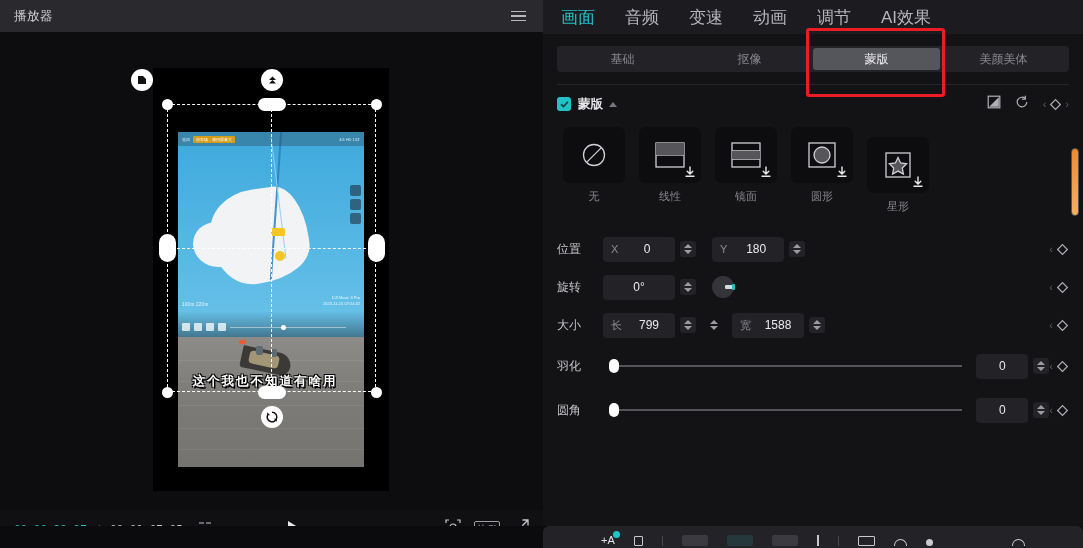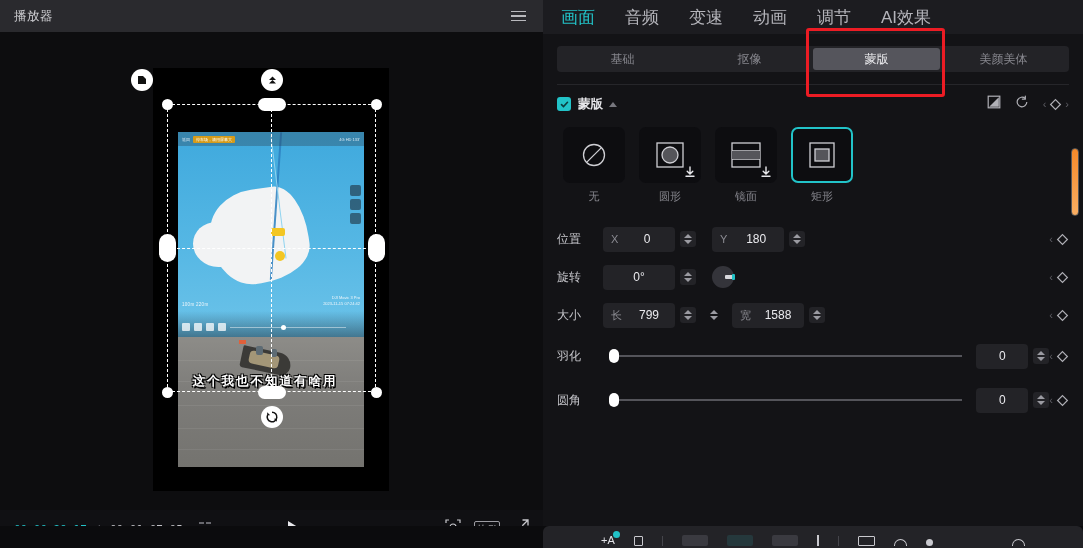--- a/index.html
+++ b/index.html
@@ -383,59 +383,75 @@
       <div class="shape">
         <div class="shape-box">
           <svg width="30" height="30" viewBox="0 0 30 30" fill="none" stroke="#cfcfd4" stroke-width="1.3">
             <circle cx="15" cy="15" r="10.5"></circle>
               <path d="M7.6 22.4 L22.4 7.6"></path>
           </svg>
         </div>
         <div class="shape-label">无</div>
       </div>
 
-
       <div class="shape">
         <div class="shape-box">
-          <svg width="32" height="30" viewBox="0 0 32 30" fill="none" stroke="#cfcfd4" stroke-width="1.3">
-            <rect x="3" y="3" width="26" height="24"></rect>
-              <circle cx="16" cy="15" r="8" fill="#55555a"></circle>
+          <svg width="34" height="30" viewBox="0 0 34 30" fill="none" stroke="#cfcfd4" stroke-width="1.3">
+            <rect x="3" y="3" width="28" height="24"></rect>
+              <path d="M3 15 H31"></path>
+              <rect x="3" y="3" width="28" height="12" fill="#55555a" stroke="none"></rect>
           </svg>
           <svg class="dl" width="12" height="12" viewBox="0 0 12 12">
             <path d="M6 1 V7.6 M3.2 5.2 L6 8 L8.8 5.2 M2 10.3 H10" stroke="#e8e8ec" stroke-width="1.4" fill="none" stroke-linecap="round"></path>
           </svg>
         </div>
-        <div class="shape-label">圆形</div>
+        <div class="shape-label">线性</div>
       </div>
 
       <div class="shape">
         <div class="shape-box">
           <svg width="34" height="30" viewBox="0 0 34 30" fill="none" stroke="#cfcfd4" stroke-width="1.3">
             <rect x="3" y="3" width="28" height="24"></rect>
               <path d="M3 11 H31 M3 19 H31"></path>
             <rect x="3" y="11" width="28" height="8" fill="#55555a" stroke="none"></rect>
           </svg>
           <svg class="dl" width="12" height="12" viewBox="0 0 12 12">
             <path d="M6 1 V7.6 M3.2 5.2 L6 8 L8.8 5.2 M2 10.3 H10" stroke="#e8e8ec" stroke-width="1.4" fill="none" stroke-linecap="round"></path>
           </svg>
         </div>
         <div class="shape-label">镜面</div>
       </div>
 
-      <div class="shape sel">
+      <div class="shape">
+        <div class="shape-box">
+          <svg width="32" height="30" viewBox="0 0 32 30" fill="none" stroke="#cfcfd4" stroke-width="1.3">
+            <rect x="3" y="3" width="26" height="24"></rect>
+              <circle cx="16" cy="15" r="8" fill="#55555a"></circle>
+          </svg>
+          <svg class="dl" width="12" height="12" viewBox="0 0 12 12">
+            <path d="M6 1 V7.6 M3.2 5.2 L6 8 L8.8 5.2 M2 10.3 H10" stroke="#e8e8ec" stroke-width="1.4" fill="none" stroke-linecap="round"></path>
+          </svg>
+        </div>
+        <div class="shape-label">圆形</div>
+      </div>
+
+
+
+      <div class="shape" style="margin-top:10px">
         <div class="shape-box">
           <svg width="32" height="30" viewBox="0 0 32 30" fill="none" stroke="#cfcfd4" stroke-width="1.3">
             <rect x="4" y="3" width="24" height="24"></rect>
-              <rect x="9" y="9" width="14" height="12" fill="#55555a"></rect>
-          </svg>
-        </div>
-        <div class="shape-label">矩形</div>
-      </div>
-
-
+            <path d="M16 7.5 L18.6 13 L24.6 13.8 L20.3 18 L21.4 24 L16 21.1 L10.6 24 L11.7 18 L7.4 13.8 L13.4 13 Z" fill="#55555a"></path>
+          </svg>
+          <svg class="dl" width="12" height="12" viewBox="0 0 12 12">
+            <path d="M6 1 V7.6 M3.2 5.2 L6 8 L8.8 5.2 M2 10.3 H10" stroke="#e8e8ec" stroke-width="1.4" fill="none" stroke-linecap="round"></path>
+          </svg>
+        </div>
+        <div class="shape-label">星形</div>
+      </div>
     </div>
 
     <div class="params">
 
       <div class="prow">
         <div class="plabel">位置</div>
         <div class="field">
           <span class="f-key">X</span>
           <span class="f-val">0</span>
         </div>

